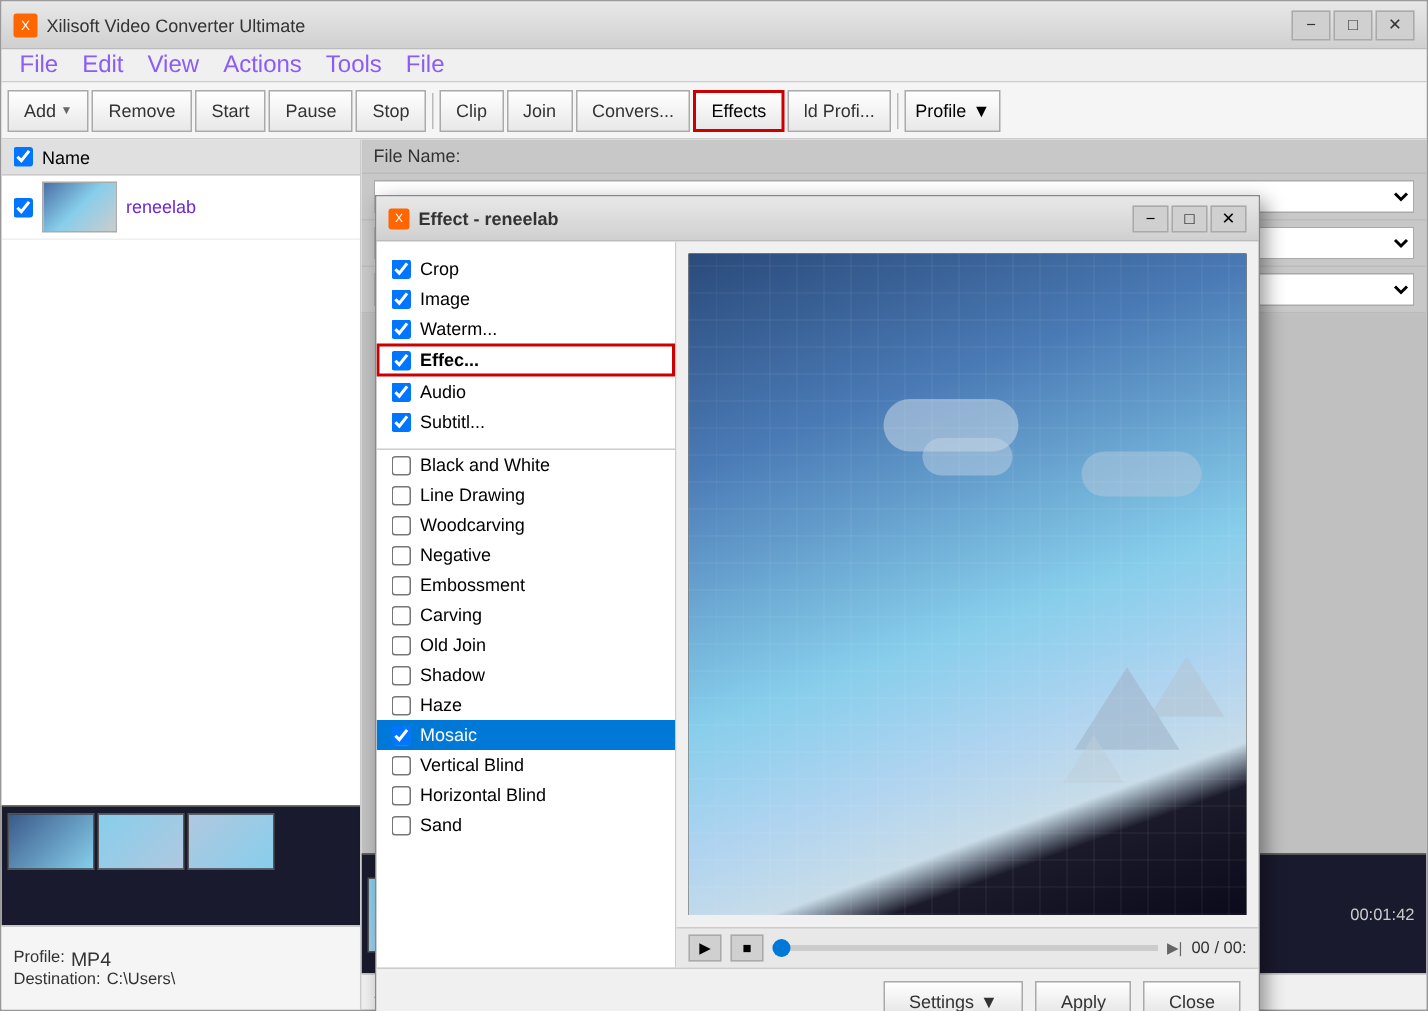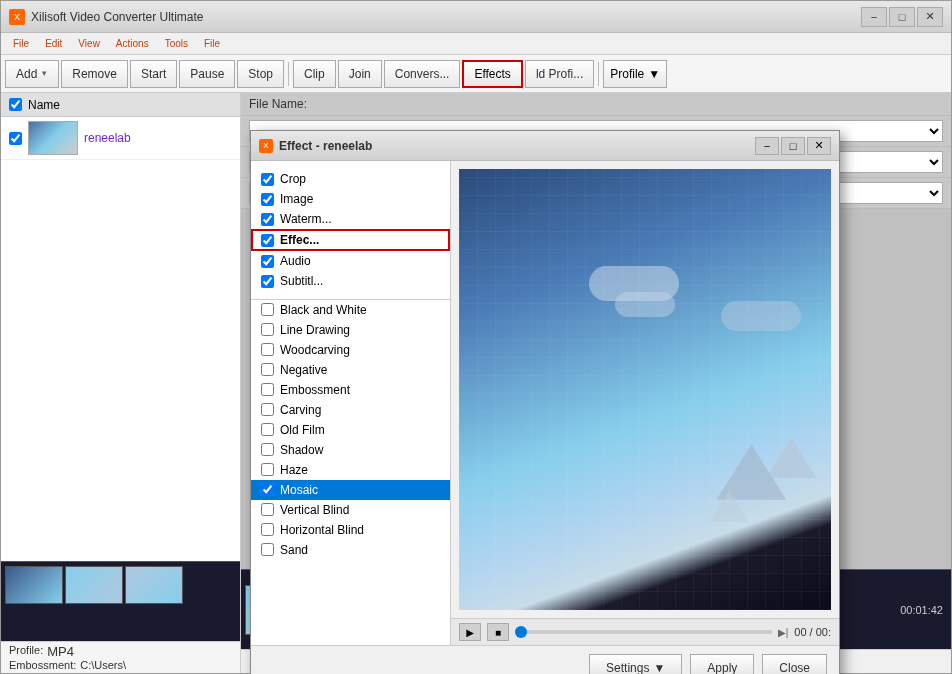--- a/index.html
+++ b/index.html
@@ -73,22 +73,22 @@
       height: 22px;
       display: flex;
       align-items: center;
       padding: 0 4px;
       border-bottom: 1px solid #ccc;
       flex-shrink: 0;
     }
     .menu-item {
       padding: 2px 8px;
       cursor: pointer;
-      font-size: 10px;
-      color: #c2410c;
+      font-size: 16px;
+      color: #8b5cf6;
     }
 
     
     .toolbar {
       background: #f5f5f5;
       height: 38px;
       display: flex;
       align-items: center;
       padding: 0 4px;
       gap: 2px;
@@ -326,21 +326,21 @@
       border: 2px solid #cc0000;
       padding: 2px 8px;
     }
 
     .effect-effects-list {
       flex: 1;
       overflow-y: auto;
     }
     .effect-list-item {
       display: flex;
-      align-items: flex-start;
+      align-items: flex-end;
       padding: 3px 10px;
       gap: 6px;
       cursor: pointer;
     }
     .effect-list-item.selected {
       background: #0078d7;
       color: white;
     }
     .effect-list-item input[type="checkbox"] {
       margin: 0;
@@ -510,27 +510,27 @@
 
       <div class="bottom-panel">
         <div style="height: 80px; background: #1a1a2e; border-top: 1px solid #555;">
 
           <div style="display:flex; gap:2px; padding:4px; overflow:hidden; height:100%;">
             <div style="width:58px; height:38px; background: linear-gradient(135deg,#3a5a8a,#87ceeb); border:1px solid #555; flex-shrink:0;"></div>
             <div style="width:58px; height:38px; background: linear-gradient(135deg,#87ceeb,#b0c8e0); border:1px solid #555; flex-shrink:0;"></div>
             <div style="width:58px; height:38px; background: linear-gradient(135deg,#b0c8e0,#87ceeb); border:1px solid #555; flex-shrink:0;"></div>
           </div>
         </div>
-        <div style="height:32px; background:#f5f5f5; border-top:1px solid #ccc; display:flex; flex-direction:column; justify-content:center; padding:0 8px;">
+        <div style="height:56px; background:#f5f5f5; border-top:1px solid #ccc; display:flex; flex-direction:column; justify-content:center; padding:0 8px;">
           <div style="display:flex; gap:4px;">
             <span style="font-size:11px; color:#333;">Profile:</span>
             <span style="font-size:13px; color:#333;">MP4</span>
           </div>
           <div style="display:flex; gap:4px;">
-            <span style="font-size:11px; color:#333;">Embossment:</span>
+            <span style="font-size:11px; color:#333;">Destination:</span>
             <span style="font-size:11px; color:#333;">C:\Users\</span>
           </div>
         </div>
       </div>
     </div>
 
     <div class="right-panel">
       <div class="right-panel-content">
         <div class="right-panel-row">
           <span class="right-label file-name-label">File Name:</span>
@@ -635,21 +635,21 @@
         <div class="effect-list-item">
           <input type="checkbox" style="">
           <span>Embossment</span>
         </div>
         <div class="effect-list-item">
           <input type="checkbox" style="">
           <span>Carving</span>
         </div>
         <div class="effect-list-item">
           <input type="checkbox" style="">
-          <span>Old Film</span>
+          <span>Old Join</span>
         </div>
         <div class="effect-list-item">
           <input type="checkbox" style="">
           <span>Shadow</span>
         </div>
         <div class="effect-list-item">
           <input type="checkbox" style="">
           <span>Haze</span>
         </div>
         <div class="effect-list-item selected" style="background:#0078d7; color:white;">

